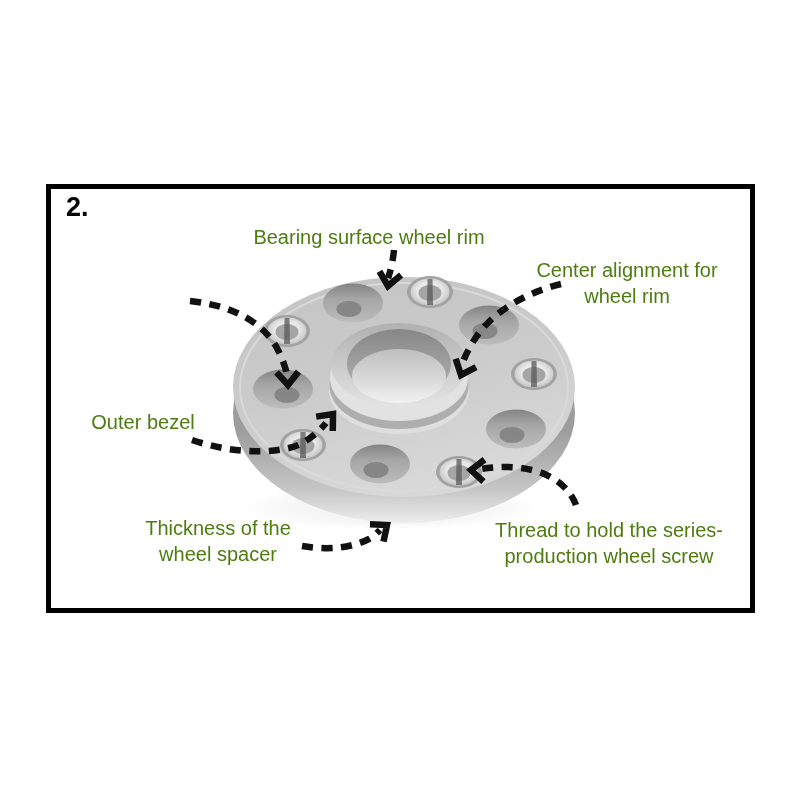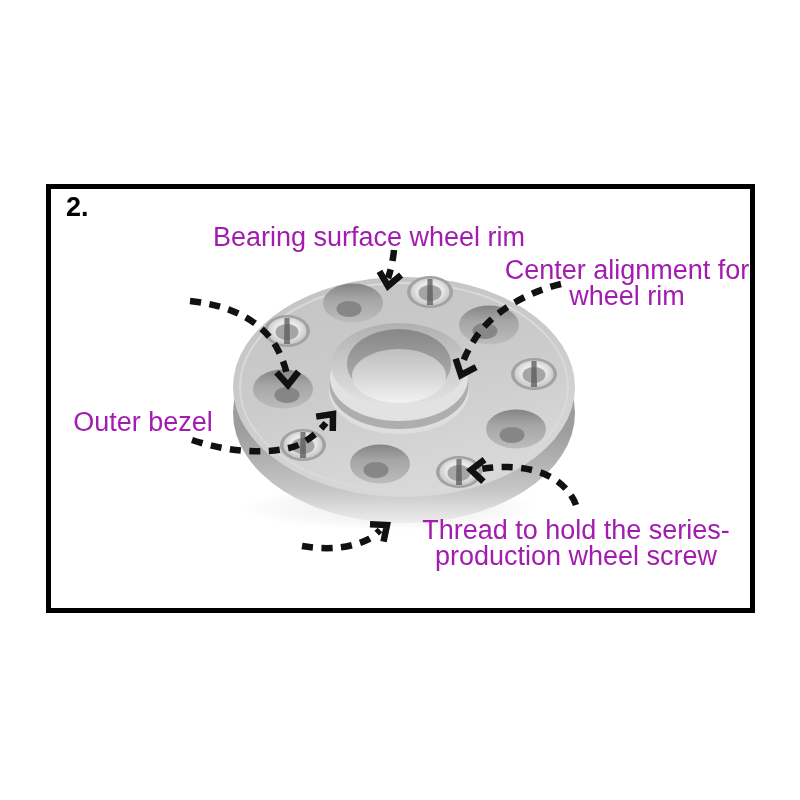--- a/index.html
+++ b/index.html
@@ -3,21 +3,21 @@
 <meta charset="utf-8">
 <style>
   html,body{margin:0;padding:0;background:#fff;}
   .page{position:relative;width:800px;height:800px;background:#fff;overflow:hidden;
         font-family:"Liberation Sans",sans-serif;}
   .frame{position:absolute;left:46px;top:184px;width:709px;height:429px;
          box-sizing:border-box;border:5px solid #000;background:#fff;}
   .step{position:absolute;left:66px;top:192px;font-size:27px;font-weight:bold;color:#000;}
   svg.art{position:absolute;left:0;top:0;}
   .lbl{position:absolute;transform:translate(-50%,-50%);text-align:center;
-       white-space:pre-line;width:max-content;font-size:27px;line-height:26px;color:#a21caf;}
+       white-space:pre-line;width:max-content;font-size:20px;line-height:26px;color:#4d7c0f;}
   .dash{stroke-width:6.5;stroke-dasharray:11 8.5;fill:none;}
   .head{stroke-width:6.5;fill:none;}
 </style>
 </head>
 <body>
 
 <div class="page">
   <div class="frame"></div>
   <div class="step">2.</div>
 
@@ -149,15 +149,17 @@
 
       <path class="dash" d="M 576,505 C 571,491 557,477 536,471 C 518,466 497,466 481,469"></path>
       <path class="head" d="M -13,-11 L 0,0 L -13,11" transform="translate(471,470) rotate(183)"></path>
     </g>
   </svg>
 
   <div class="lbl" style="left:369px;top:237px">Bearing surface wheel rim</div>
   <div class="lbl" style="left:627px;top:283px">Center alignment for
 wheel rim</div>
   <div class="lbl" style="left:143px;top:422px">Outer bezel</div>
-  <div class="lbl" style="left:576px;top:543px">Thread to hold the series-
+  <div class="lbl" style="left:218px;top:541px">Thickness of the
+wheel spacer</div>
+  <div class="lbl" style="left:609px;top:543px">Thread to hold the series-
 production wheel screw</div>
 </div>
 
 </body></html>

